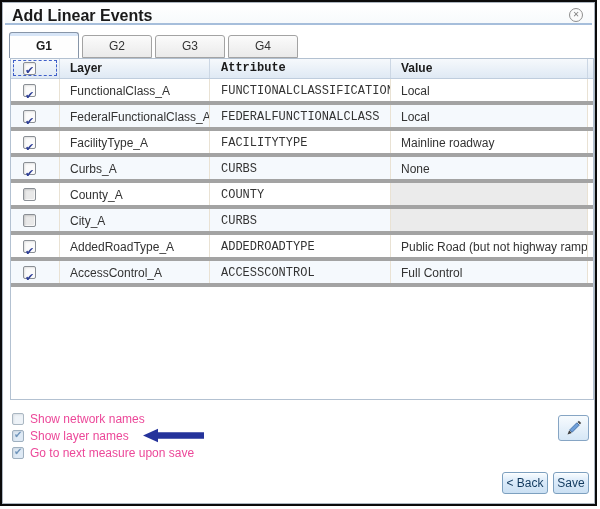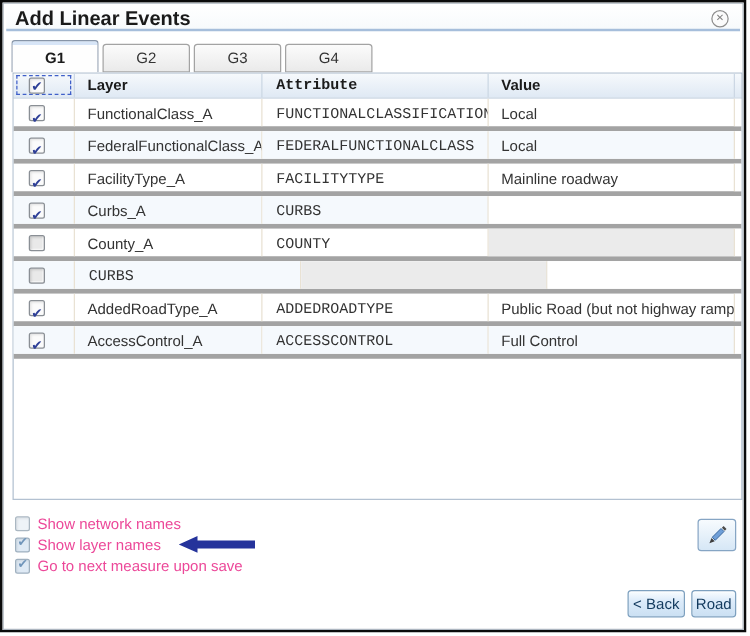--- a/index.html
+++ b/index.html
@@ -111,35 +111,37 @@
     <div class="bc c2">FACILITYTYPE</div>
     <div class="bc c3">Mainline roadway</div>
     <div class="bc cfill"></div>
   </div>
         <div class="g-row row-alt">
     <div class="bc c0">
       <span class="cb checked"></span>
     </div>
     <div class="bc c1">Curbs_A</div>
     <div class="bc c2">CURBS</div>
+    <div class="bc c3">None</div>
     <div class="bc cfill"></div>
   </div>
         <div class="g-row">
     <div class="bc c0">
       <span class="cb unchecked"></span>
     </div>
     <div class="bc c1">County_A</div>
     <div class="bc c2">COUNTY</div>
     <div class="bc c3 cell-disabled"></div>
     <div class="bc cfill"></div>
   </div>
         <div class="g-row row-alt">
     <div class="bc c0">
       <span class="cb unchecked"></span>
     </div>
+    <div class="bc c1">City_A</div>
     <div class="bc c2">CURBS</div>
     <div class="bc c3 cell-disabled"></div>
     <div class="bc cfill"></div>
   </div>
         <div class="g-row">
     <div class="bc c0">
       <span class="cb checked"></span>
     </div>
     <div class="bc c1">AddedRoadType_A</div>
     <div class="bc c2">ADDEDROADTYPE</div>
@@ -180,14 +182,14 @@
 
   <div class="pencil-btn">
     <svg width="16" height="16" viewBox="0 0 16 16">
       <path d="M1.5 14.5 L3.2 10.3 L5.8 12.9 Z" fill="#3d3d3d"></path>
       <path d="M3.8 9.8 L10.8 2.8 L13.2 5.2 L6.2 12.2 Z" fill="#6f9fd8" stroke="#39679e" stroke-width="0.8"></path>
       <path d="M11.5 2.1 L12.9 0.8 L15.2 3.1 L13.9 4.5 Z" fill="#4a4a4a"></path>
     </svg>
   </div>
 
   <div class="btn btn-back">&lt; Back</div>
-  <div class="btn btn-save">Road</div>
+  <div class="btn btn-save">Save</div>
 </div>
 
 </body></html>

